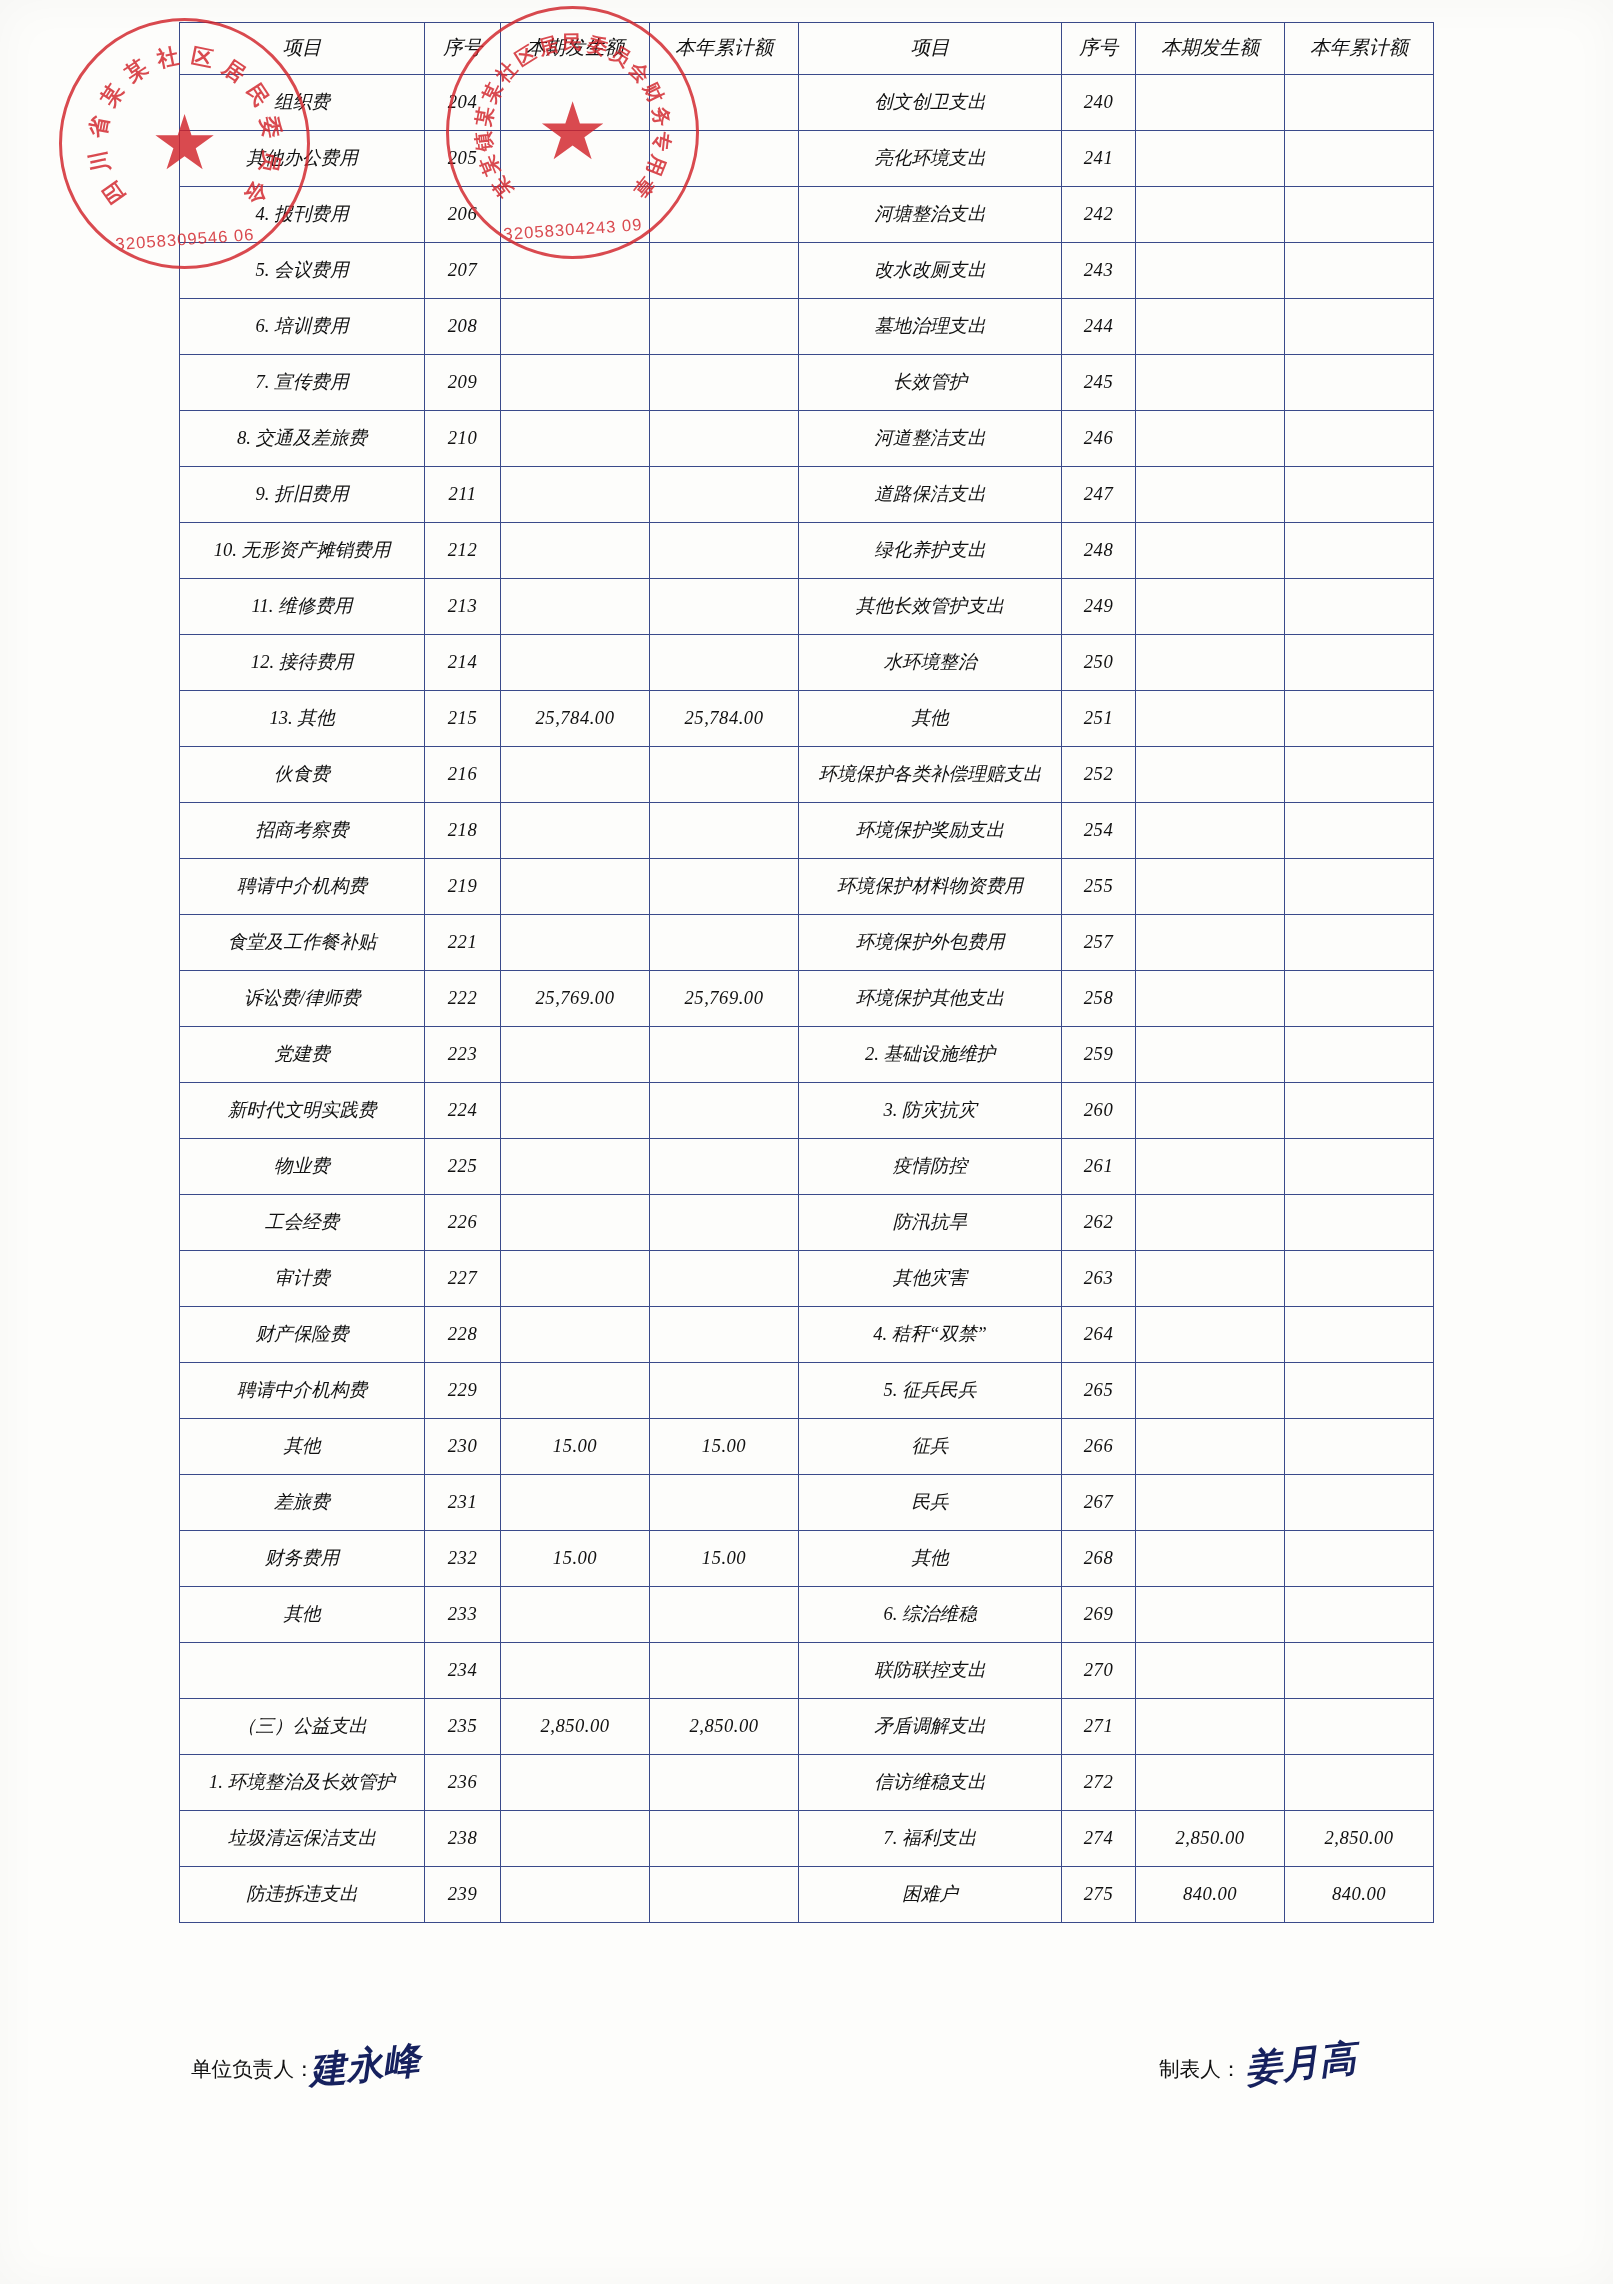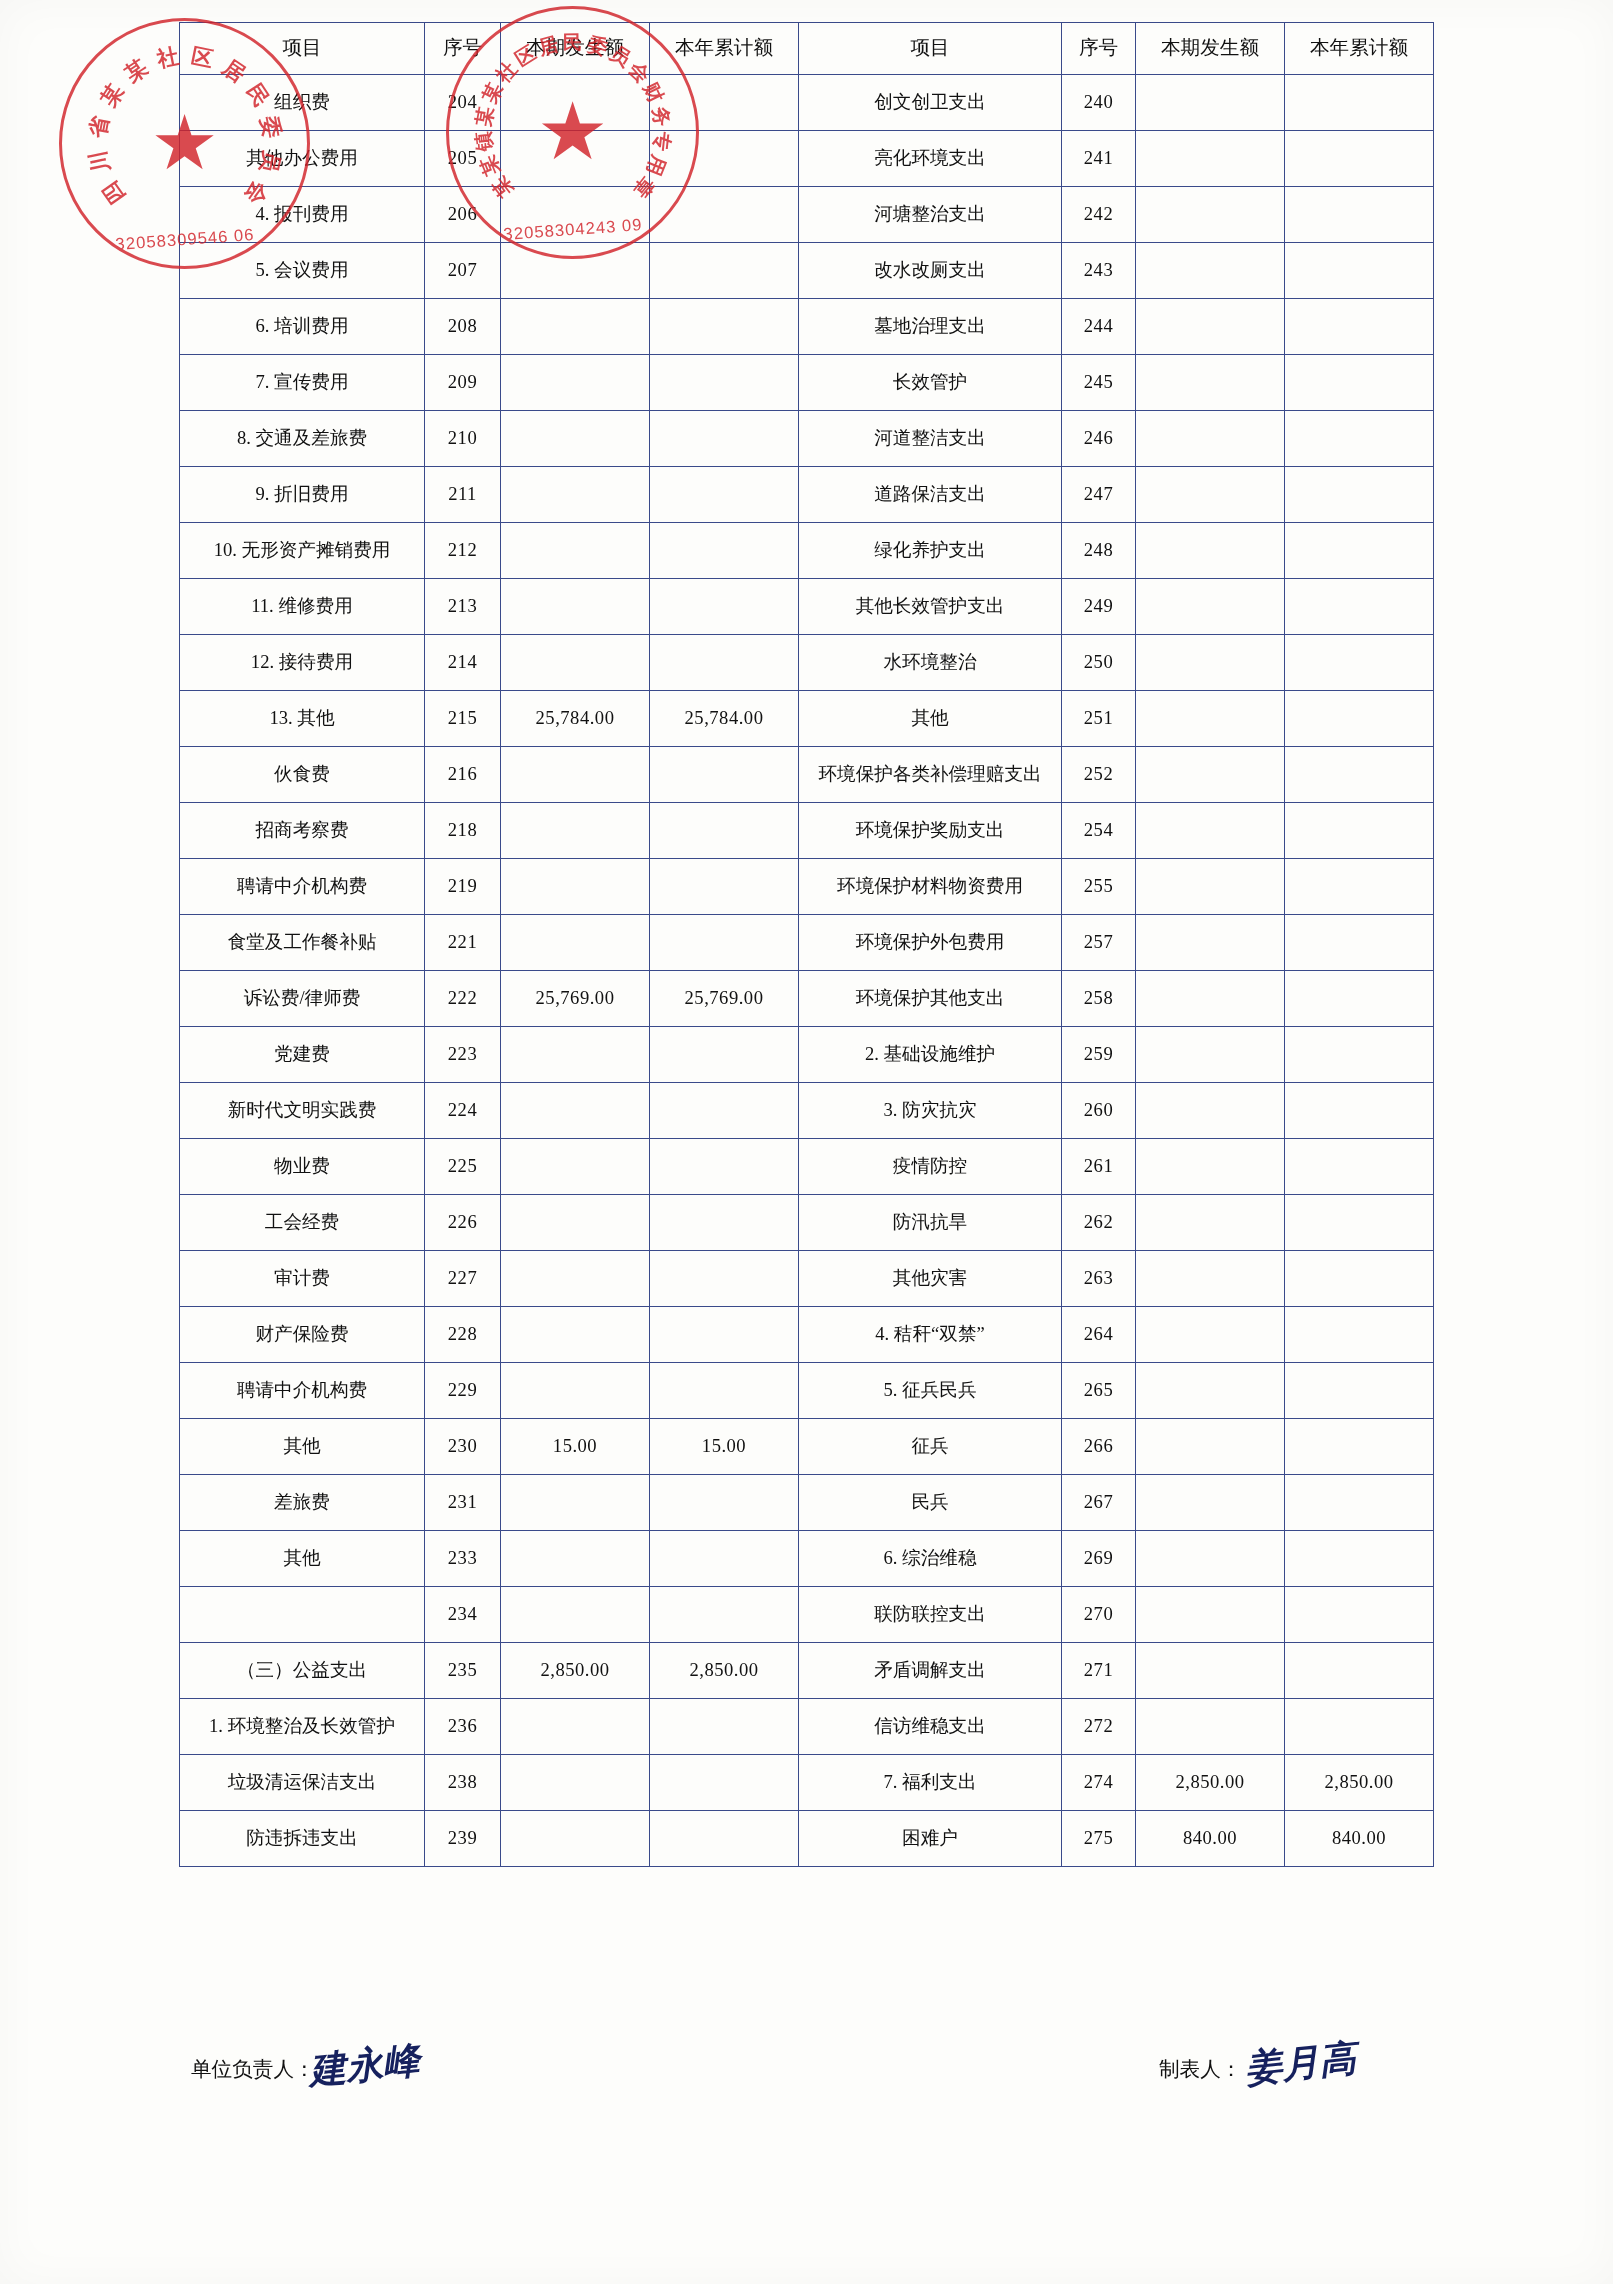--- a/index.html
+++ b/index.html
@@ -20,20 +20,21 @@
     top: 0; left: 0;
     width: 1613px;
     height: 2285px;
     background: #fdfdfb;
   }
   .table-wrap {
     position: absolute;
     left: 179px;
     top: 21.6px;
     width: 1391px;
+    font-style: italic;
   }
   table.ledger {
     border-collapse: collapse;
     width: 1255px;
     table-layout: fixed;
   }
   table.ledger td {
     border: 1px solid #3a4a8a;
     height: 55px;
     padding: 0 3.9px;
@@ -452,20 +453,30 @@
             <td class="label">差旅费</td>
             <td class="num">231</td>
             <td class="num"></td>
             <td class="num"></td>
             <td class="label">民兵</td>
             <td class="num">267</td>
             <td class="num"></td>
             <td class="num"></td>
           </tr>
           <tr>
+            <td class="label">财务费用</td>
+            <td class="num">232</td>
+            <td class="num">15.00</td>
+            <td class="num">15.00</td>
+            <td class="label">其他</td>
+            <td class="num">268</td>
+            <td class="num"></td>
+            <td class="num"></td>
+          </tr>
+          <tr>
             <td class="label">其他</td>
             <td class="num">233</td>
             <td class="num"></td>
             <td class="num"></td>
             <td class="label">6. 综治维稳</td>
             <td class="num">269</td>
             <td class="num"></td>
             <td class="num"></td>
           </tr>
           <tr>

